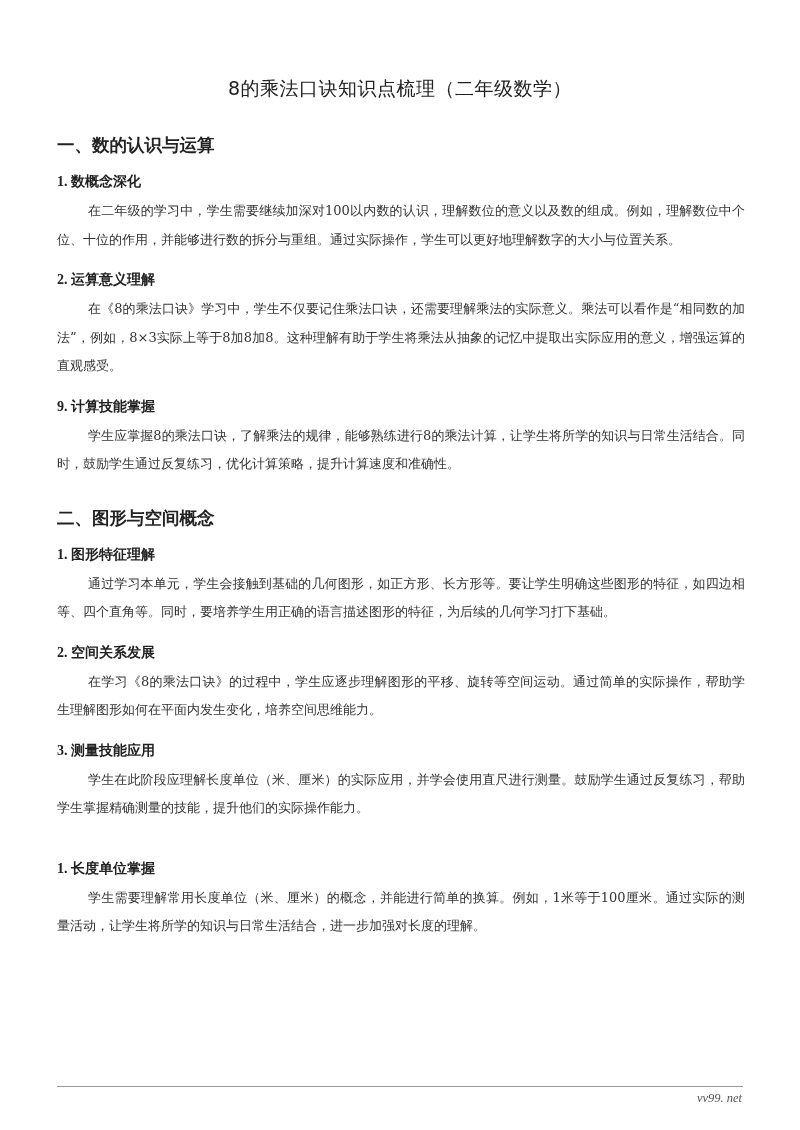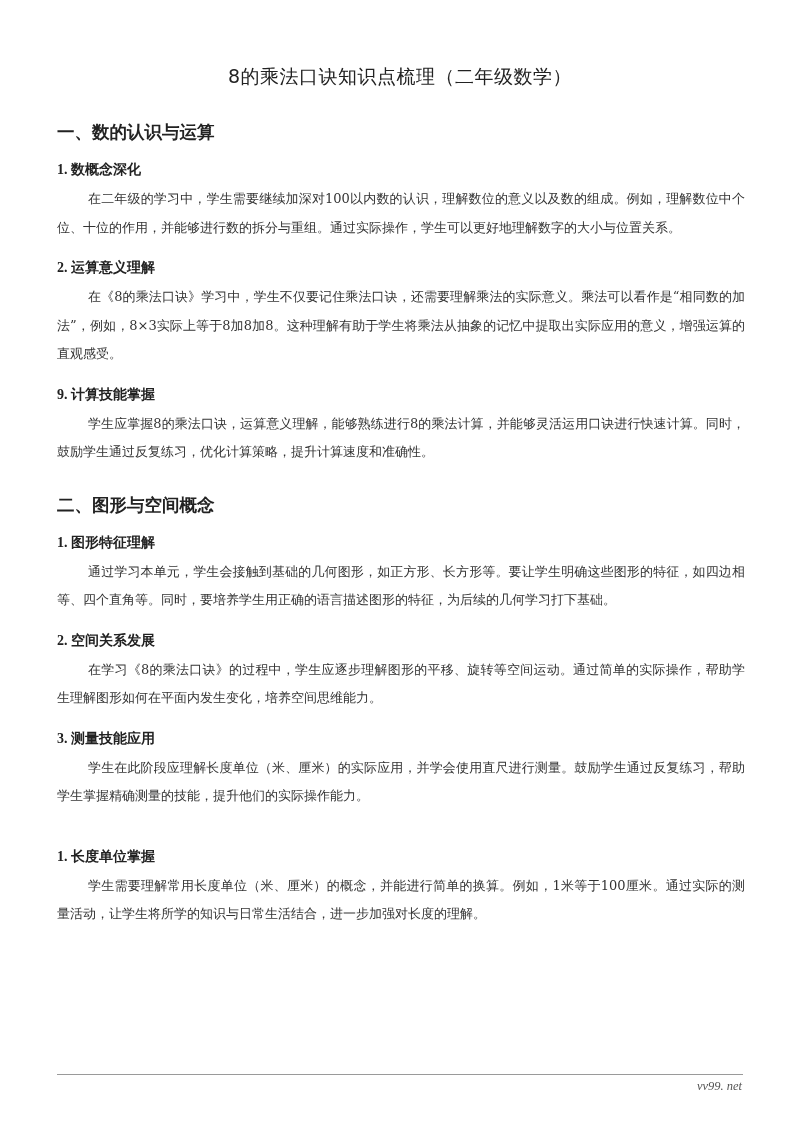--- a/index.html
+++ b/index.html
@@ -1,29 +1,29 @@
 <!DOCTYPE html>
 <html><head>
 <meta charset="utf-8">
 <style>
   html, body { margin: 0; padding: 0; background: #ffffff; }
   body {
     width: 800px; height: 1130px; position: relative; overflow: hidden;
     font-family: "DejaVu Serif", "Liberation Serif", serif;
     color: #2b2b2b;
   }
-  .page { position: absolute; left: 0; top: 0; width: 800px; height: 998px; }
+  .page { position: absolute; left: 0; top: 12px; width: 800px; height: 998px; }
   .title {
     position: absolute; top: 64px; left: 0; width: 800px; text-align: center;
     font-family: "DejaVu Sans", "Liberation Sans", sans-serif;
     font-size: 19px; color: #222; letter-spacing: 0.5px;
   }
   .content { position: absolute; left: 57px; top: 118px; width: 688px; }
   .h1 {
-    font-family: Liberation Mono, monospace;
+    font-family: Liberation Sans, sans-serif;
     font-size: 17.5px; color: #222; margin: 0; height: 30px; line-height: 30px;
   }
   .h2 {
     font-family: Liberation Serif, serif;
     font-weight: bold; font-size: 14px; color: #222; margin: 0;
     height: 26px; line-height: 26px;
   }
   .p {
     font-size: 13px; line-height: 28.5px; color: #333; margin: 0;
     text-indent: 31px; text-align: justify;
@@ -62,21 +62,21 @@
       <h2 class="h2">1. 数概念深化</h2>
       <div class="gap-h2-p"></div>
       <p class="p">在二年级的学习中，学生需要继续加深对100以内数的认识，理解数位的意义以及数的组成。例如，理解数位中个位、十位的作用，并能够进行数的拆分与重组。通过实际操作，学生可以更好地理解数字的大小与位置关系。</p>
       <div class="gap-p-h2"></div>
       <h2 class="h2">2. 运算意义理解</h2>
       <div class="gap-h2-p"></div>
       <p class="p">在《8的乘法口诀》学习中，学生不仅要记住乘法口诀，还需要理解乘法的实际意义。乘法可以看作是“相同数的加法”，例如，8×3实际上等于8加8加8。这种理解有助于学生将乘法从抽象的记忆中提取出实际应用的意义，增强运算的直观感受。</p>
       <div class="gap-p-h2"></div>
       <h2 class="h2">9. 计算技能掌握</h2>
       <div class="gap-h2-p"></div>
-      <p class="p">学生应掌握8的乘法口诀，运算意义理解，能够熟练进行8的乘法计算，并能够灵活运用口诀进行快速计算。同时，鼓励学生通过反复练习，优化计算策略，提升计算速度和准确性。</p>
+      <p class="p">学生应掌握8的乘法口诀，了解乘法的规律，能够熟练进行8的乘法计算，让学生将所学的知识与日常生活结合。同时，鼓励学生通过反复练习，优化计算策略，提升计算速度和准确性。</p>
     </div>
 
     <div class="gap-p-h1"></div>
 
     <div>
       <h1 class="h1">二、图形与空间概念</h1>
       <div class="gap-h1-h2"></div>
       <h2 class="h2">1. 图形特征理解</h2>
       <div class="gap-h2-p"></div>
       <p class="p">通过学习本单元，学生会接触到基础的几何图形，如正方形、长方形等。要让学生明确这些图形的特征，如四边相等、四个直角等。同时，要培养学生用正确的语言描述图形的特征，为后续的几何学习打下基础。</p>

